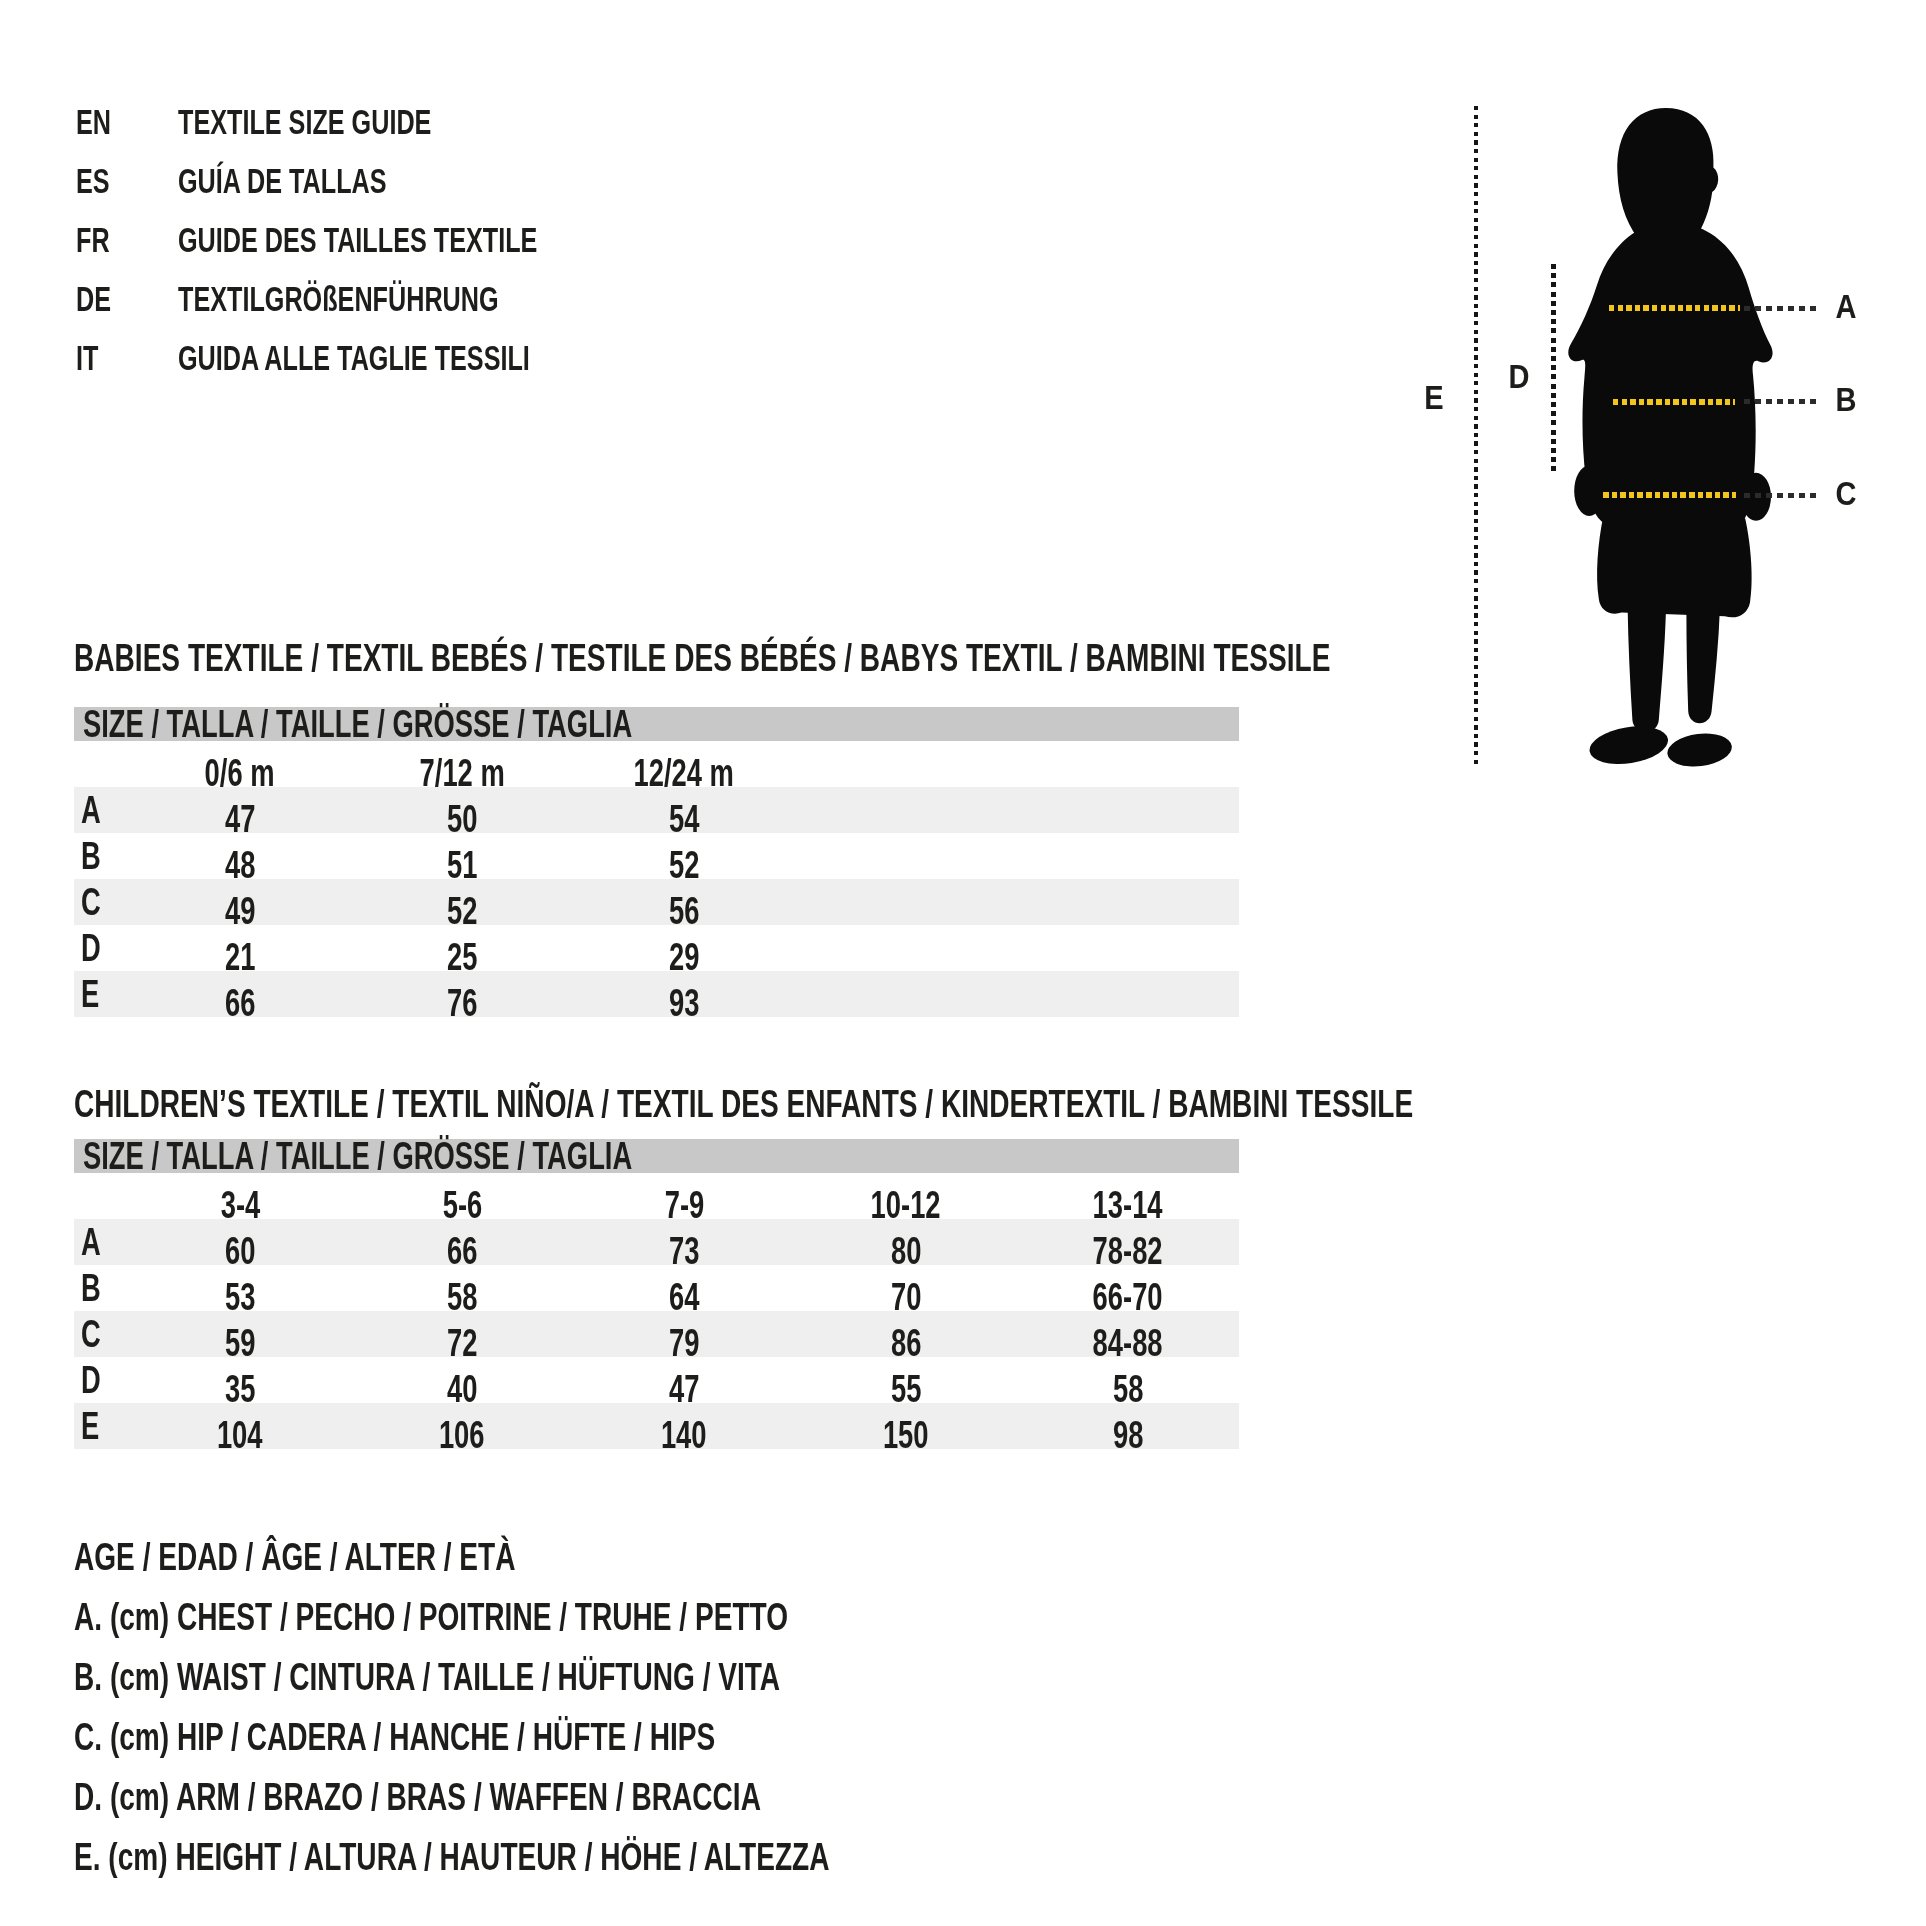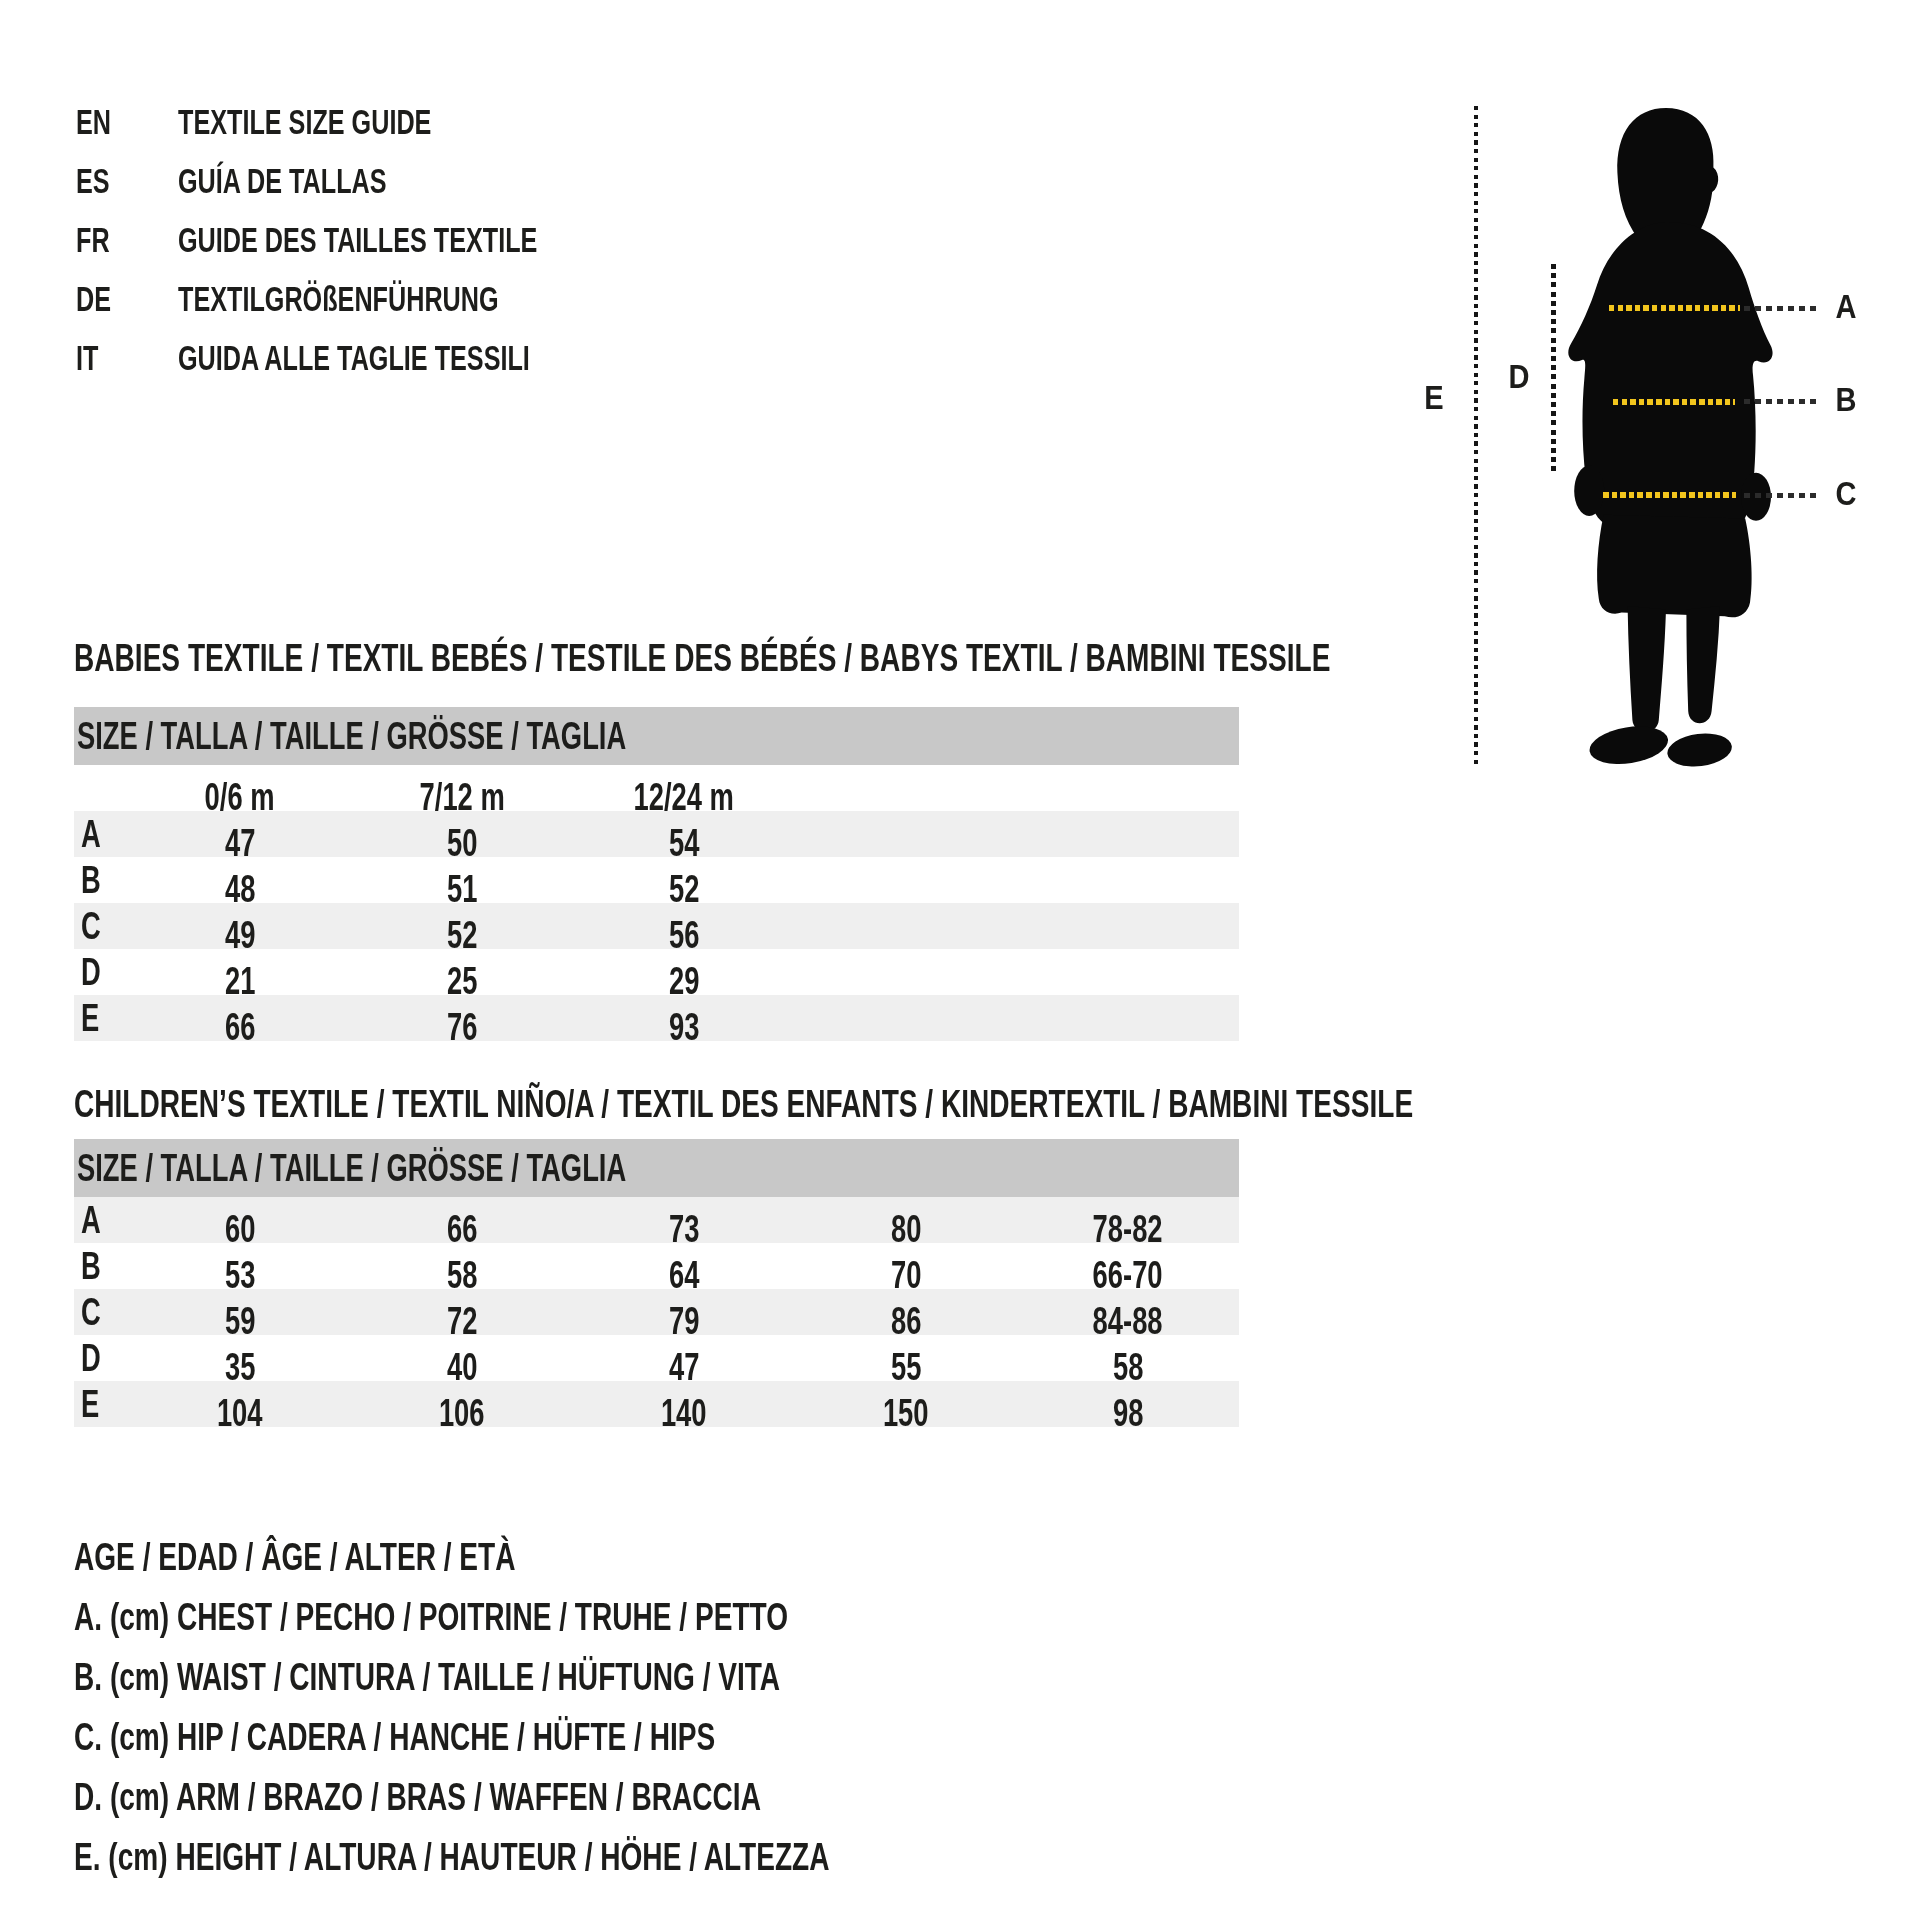--- a/index.html
+++ b/index.html
@@ -39,25 +39,25 @@
     text-align: center;
   }
   #babies-heading { top: 635px; }
   #children-heading { top: 1081px; }
 
   
   .size-table { left: 74px; width: 1165px; font-size: 38px; font-weight: 700; }
   #babies-table { top: 707px; }
   #children-table { top: 1139px; }
   .tbl-bar {
-    height: 58px;
+    height: 34px;
     background: #c8c8c8;
     display: flex;
     align-items: center;
-    padding-left: 3px;
+    padding-left: 9px;
     box-sizing: border-box;
   }
   .tr { display: flex; height: 46px; align-items: center; }
   .tr.stripe { background: #efefef; }
   .td-label { width: 55px; padding-left: 7.4px; box-sizing: border-box; }
   .td { width: 222px; text-align: center; margin-top: 19px; }
 
   
   .legend { left: 74px; top: 1527px; font-size: 39px; font-weight: 700; }
   .legend-line { height: 60px; line-height: 60px; }
@@ -219,20 +219,28 @@
 </div>
 
 <div id="children-heading" class="abs section-heading">
   <span class="cl">CHILDREN’S TEXTILE / TEXTIL NIÑO/A / TEXTIL DES ENFANTS / KINDERTEXTIL / BAMBINI TESSILE</span>
 </div>
 
 <div id="children-table" class="abs size-table">
   <div class="tbl-bar">
     <span class="cl">SIZE / TALLA / TAILLE / GRÖSSE / TAGLIA</span>
   </div>
+  <div class="tr">
+    <span class="td-label"></span>
+    <span class="td"><span class="cx">3-4</span></span>
+    <span class="td"><span class="cx">5-6</span></span>
+    <span class="td"><span class="cx">7-9</span></span>
+    <span class="td"><span class="cx">10-12</span></span>
+    <span class="td"><span class="cx">13-14</span></span>
+  </div>
   <div class="tr stripe">
     <span class="td-label"><span class="cl">A</span></span>
     <span class="td"><span class="cx">60</span></span>
     <span class="td"><span class="cx">66</span></span>
     <span class="td"><span class="cx">73</span></span>
     <span class="td"><span class="cx">80</span></span>
     <span class="td"><span class="cx">78-82</span></span>
   </div>
   <div class="tr">
     <span class="td-label"><span class="cl">B</span></span>

